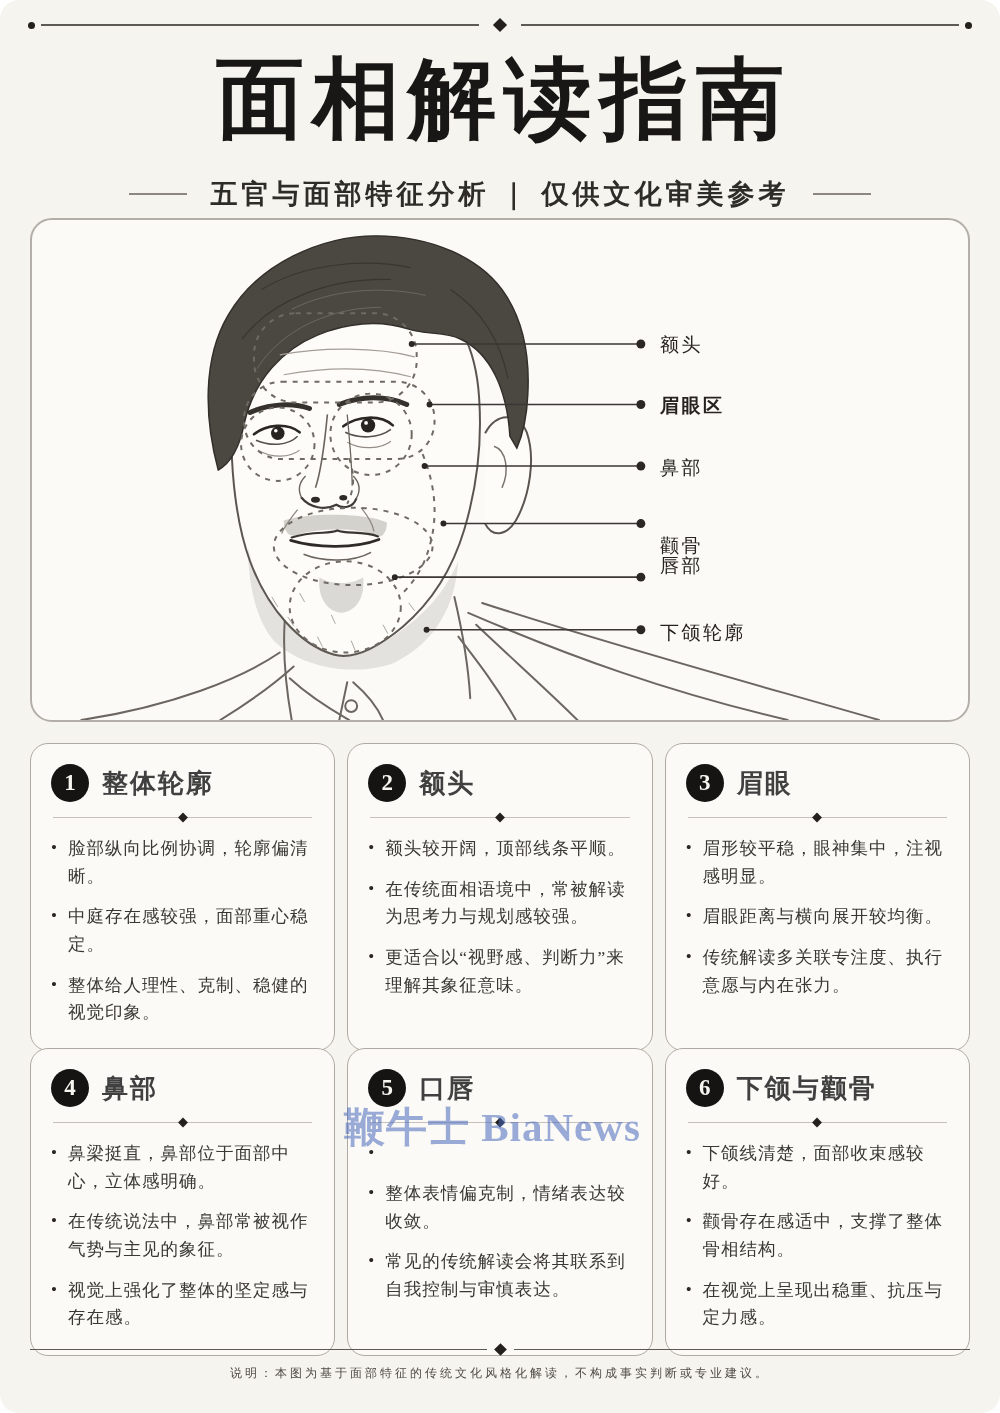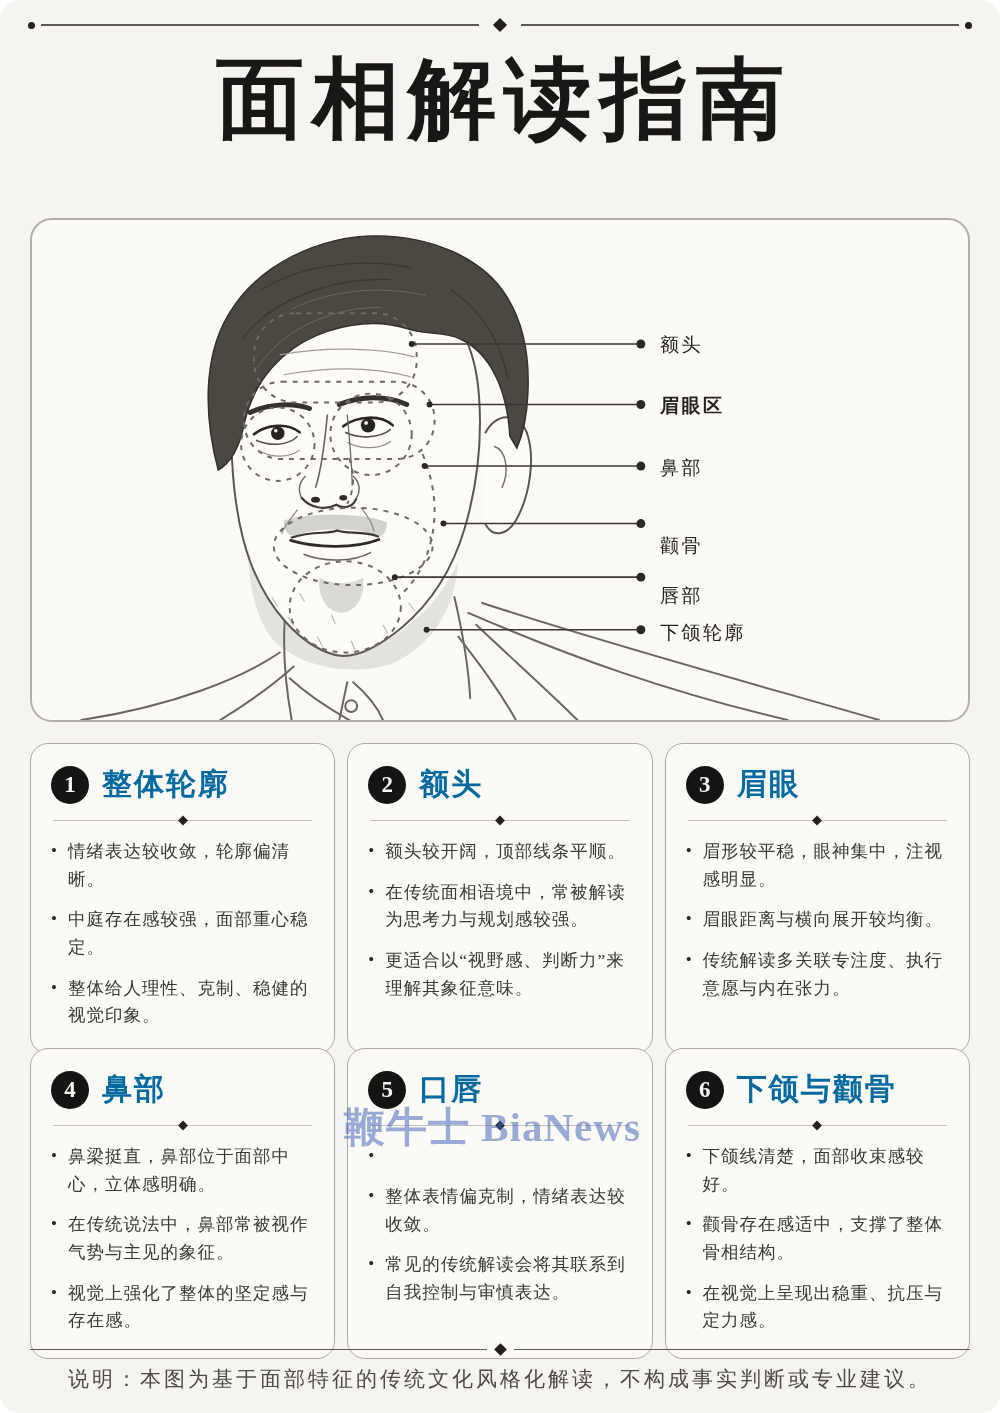--- a/index.html
+++ b/index.html
@@ -26,56 +26,61 @@
               letter-spacing:2.5px;white-space:nowrap;}
 
   
   .cards-row{position:absolute;left:30px;width:940px;display:grid;grid-template-columns:repeat(3,1fr);gap:12px;}
   .cards-row-1{top:743px;height:284px;}
   .cards-row-2{top:1048px;height:265px;}
   .card{background:#fbfaf6;border:1.5px solid #aeaaa3;border-radius:18px;padding:18px 20px 10px 20px;box-sizing:border-box;}
   .card-head{display:flex;align-items:center;gap:13px;margin-top:2px;}
   .badge{width:38px;height:38px;border-radius:50%;background:#161412;color:#f7f5f0;display:flex;
          align-items:center;justify-content:center;font-size:23px;font-weight:bold;flex:0 0 auto;}
-  .card-title{font-size:30px;font-weight:bold;color:#0369a1;letter-spacing:2px;white-space:nowrap;}
+  .card-title{font-size:26px;font-weight:bold;color:#404040;letter-spacing:2px;white-space:nowrap;}
   .card-divider{position:relative;height:9px;margin:11px 2px 13px 2px;}
   .card-divider .line{position:absolute;left:0;right:0;top:4px;height:1px;background:#c6c2bb;}
   .card-divider .dia{position:absolute;left:50%;top:1px;width:7px;height:7px;background:#23201d;
                      transform:translateX(-50%) rotate(45deg);}
   .card-list{list-style:none;margin:0;padding:0;}
   .card-list li{display:flex;gap:10px;font-size:17.5px;line-height:1.58;color:#3a3835;
                 letter-spacing:1px;margin-bottom:13px;}
   .bullet-dot{flex:0 0 auto;margin-top:0;color:#2a2724;font-size:17px;}
 
   
   .watermark{position:absolute;left:344px;top:1100px;font-size:41px;font-weight:bold;
              color:rgba(72,104,188,0.55);letter-spacing:1px;white-space:nowrap;z-index:5;}
 
   
   .footer-divider{position:absolute;left:30px;right:30px;top:1345px;display:flex;align-items:center;}
   .footer-divider .orn-line{margin:0;}
   .footer-divider .orn-diamond{width:9px;height:9px;margin:0 9px;}
-  .footer-note{position:absolute;left:0;right:0;top:1365px;text-align:center;font-size:21px;
+  .footer-note{position:absolute;left:0;right:0;top:1365px;text-align:center;font-size:12px;
                color:#4e4b46;letter-spacing:3px;white-space:nowrap;}
 </style>
 </head>
 <body>
 
 <div class="page">
 
   <div class="ornament-top">
     <span class="orn-dot"></span>
     <span class="orn-line"></span>
     <span class="orn-diamond"></span>
     <span class="orn-line"></span>
     <span class="orn-dot"></span>
   </div>
 
   <div class="title">面相解读指南</div>
 
+  <div class="subtitle">
+    <span class="sub-dash"></span>
+    <span class="subtitle-text">五官与面部特征分析 ｜ 仅供文化审美参考</span>
+    <span class="sub-dash"></span>
+  </div>
 
   <div class="portrait-card">
     <svg class="portrait-svg" viewBox="0 0 940 504">
 
       <g stroke="#6b6660" stroke-width="2" fill="none" stroke-linecap="round">
         <path d="M248,436 C210,462 140,490 48,504"></path>
         <path d="M262,450 C240,470 214,488 188,504"></path>
         <path d="M258,462 C282,484 304,496 318,504"></path>
         <path d="M316,466 L308,504"></path>
         <path d="M322,466 C336,478 346,490 352,504"></path>
@@ -200,38 +205,38 @@
           <circle cx="612" cy="360" r="4.5"></circle>
         <circle cx="396" cy="413" r="3"></circle>
           <circle cx="612" cy="413" r="4.5"></circle>
       </g>
     </svg>
 
   <div class="face-label" style="top: 125px;">额头</div>
       <div class="face-label" style="top: 186px; font-weight: bold;">眉眼区</div>
       <div class="face-label" style="top: 248px;">鼻部</div>
       <div class="face-label" style="top: 306px; margin-top: 20px;">颧骨</div>
-      <div class="face-label" style="top: 376px;">唇部</div>
+      <div class="face-label" style="top: 346px;">唇部</div>
       <div class="face-label" style="top: 413px;">下颌轮廓</div>
     </div>
 
   <div class="cards-row cards-row-1">
       <div class="card">
         <div class="card-head">
           <span class="badge">1</span>
           <span class="card-title">整体轮廓</span>
         </div>
         <div class="card-divider">
           <span class="line"></span>
           <span class="dia"></span>
         </div>
         <ul class="card-list">
           <li>
             <span class="bullet-dot">•</span>
-            <span>情绪表达较收敛，轮廓偏清晰。</span>
+            <span>脸部纵向比例协调，轮廓偏清晰。</span>
           </li>
           <li>
             <span class="bullet-dot">•</span>
             <span>中庭存在感较强，面部重心稳定。</span>
           </li>
           <li>
             <span class="bullet-dot">•</span>
             <span>整体给人理性、克制、稳健的视觉印象。</span>
           </li>
         </ul>

